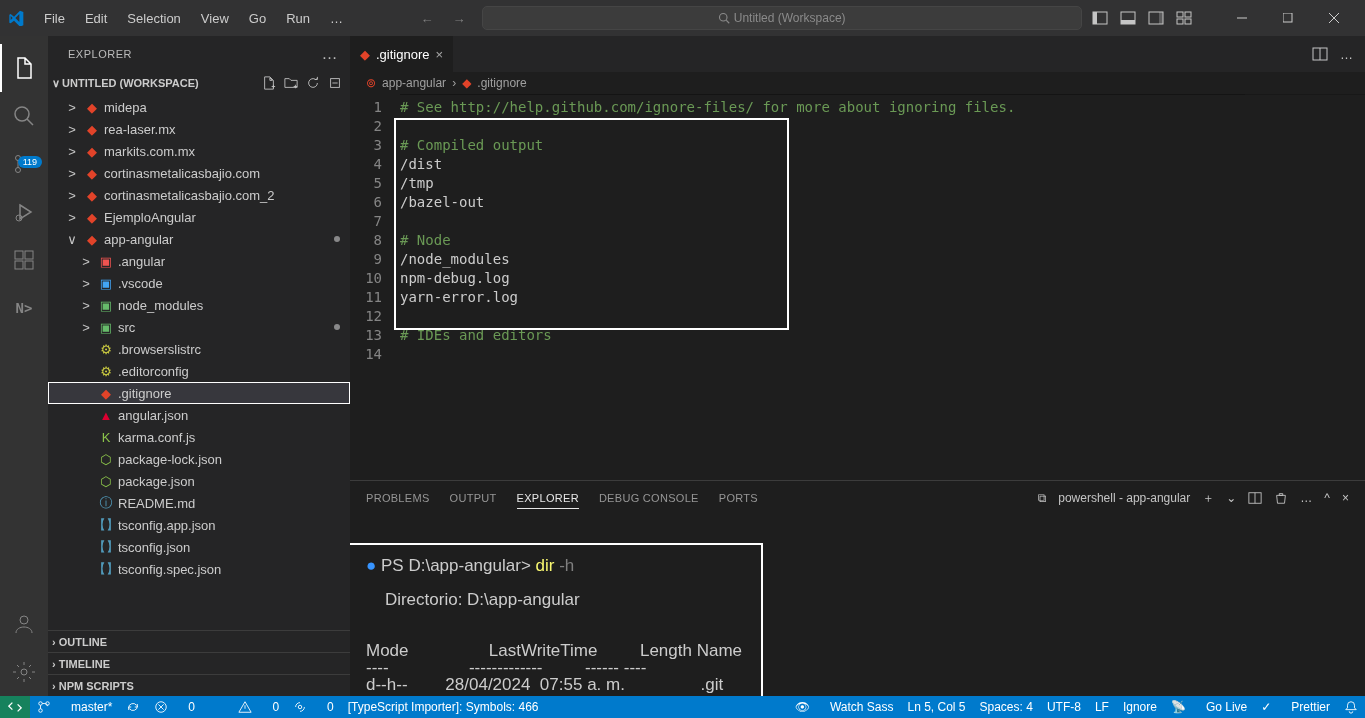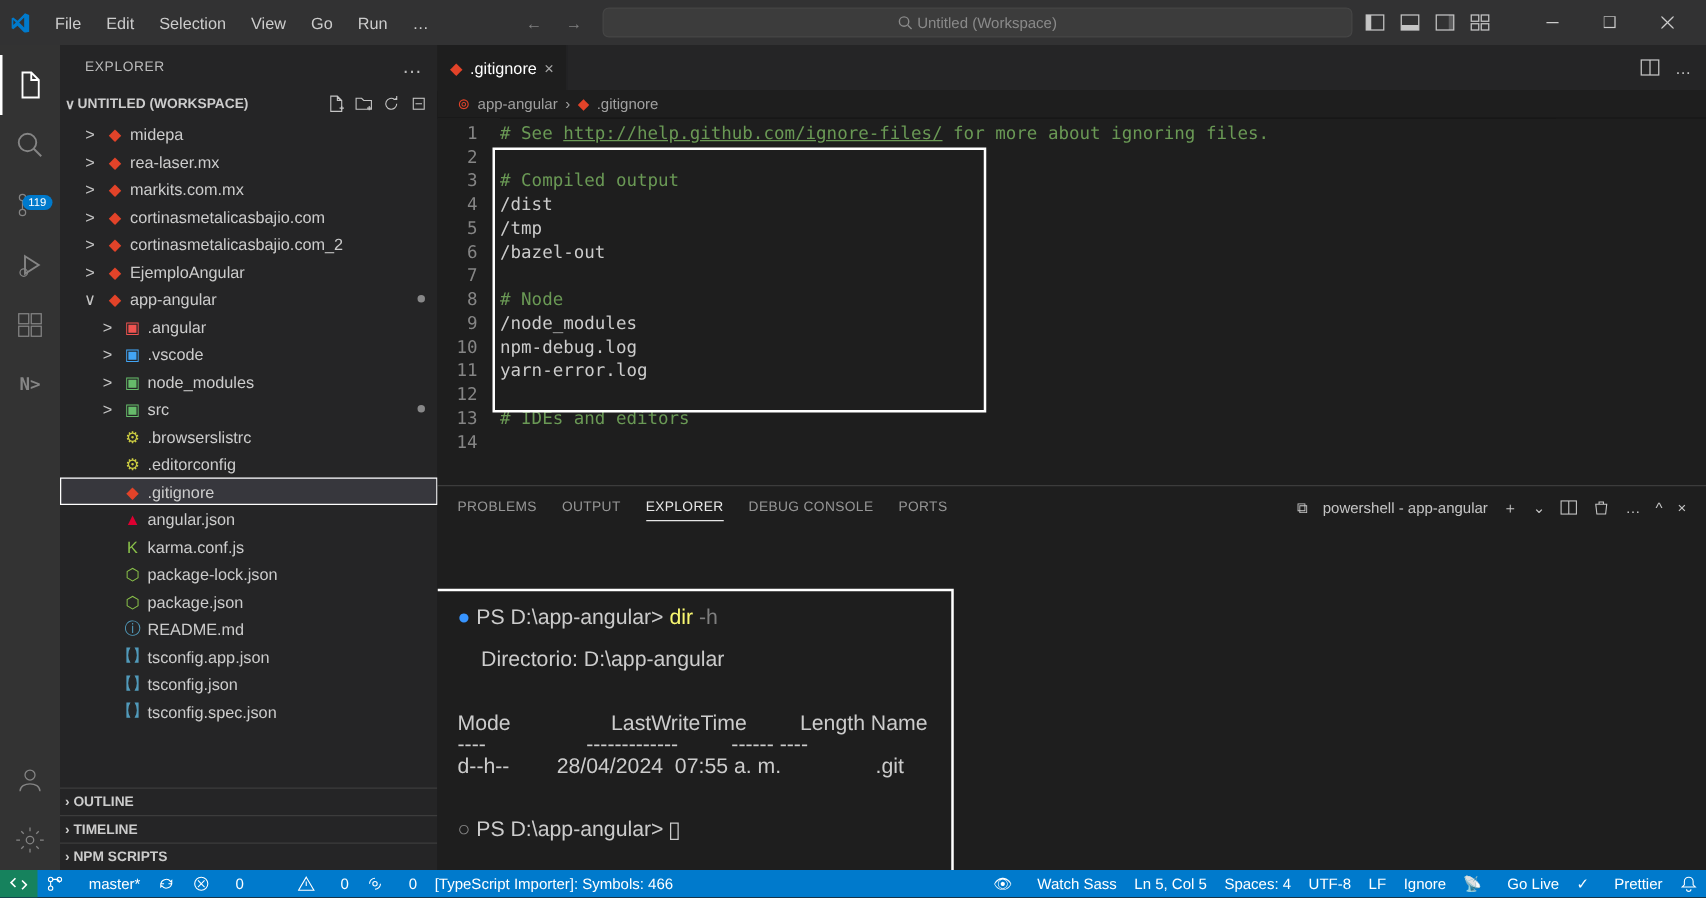--- a/index.html
+++ b/index.html
@@ -41,23 +41,23 @@
 .tab .close-x { opacity:0.6; }
 .tabs-row .editor-actions { margin-left:auto; display:flex; align-items:center; gap:12px; padding-right:12px; color:#c5c5c5; }
 .breadcrumbs { height:22px; display:flex; align-items:center; padding-left:16px; gap:6px; font-size:12px; color:#a0a0a0; background:#1e1e1e; box-shadow:0 1px 0 rgba(0,0,0,0.3); }
 .editor-body { flex:1; display:flex; position:relative; overflow:hidden; font-family:Consolas,monospace; font-size:14px; }
 .gutter { width:50px; text-align:right; padding:4px 18px 4px 0; color:#858585; background:#1e1e1e; }
 .gutter .ln { height:19px; line-height:19px; }
 .code { flex:1; padding:4px 0; position:relative; }
 .code .line { height:19px; line-height:19px; white-space:pre; }
 .code .highlight-box { position:absolute; border:2px solid #ffffff; pointer-events:none; }
 .cm-comment { color:#6a9955; }
-.cm-link { color:#6a9955; text-decoration:underline; }
+.cm-link { color:#6a9955; }
 .minimap { width:120px; background:#1e1e1e; opacity:0.4; }
-.panel { height:308px; background:#1e1e1e; border-top:1px solid #3c3c3c; display:flex; flex-direction:column;gap:20px; }
+.panel { height:216px; background:#1e1e1e; border-top:1px solid #3c3c3c; display:flex; flex-direction:column; }
 .panel-tabs { height:34px; display:flex; align-items:center; padding:0 16px; gap:20px; font-size:11px; color:#969696; }
 .panel-tab { padding:4px 0; cursor:pointer; letter-spacing:0.3px; }
 .panel-tab.active { color:#e7e7e7; border-bottom:1px solid #e7e7e7; }
 .panel-tabs .right-actions { margin-left:auto; display:flex; align-items:center; gap:12px; color:#c5c5c5; font-size:12px; }
 .terminal { flex:1; padding:8px 16px; font-family:Liberation Sans, sans-serif; font-size:17px; position:relative; overflow:hidden; }
 .terminal .t-line { height:17px; line-height:17px; white-space:pre; }
 .t-prompt { color:#cccccc; }
 .t-cmd { color:#f9f871; }
 .t-arg { color:#7f7f7f; }
 .terminal .highlight-box { position:absolute; border:2px solid #ffffff; pointer-events:none; }

